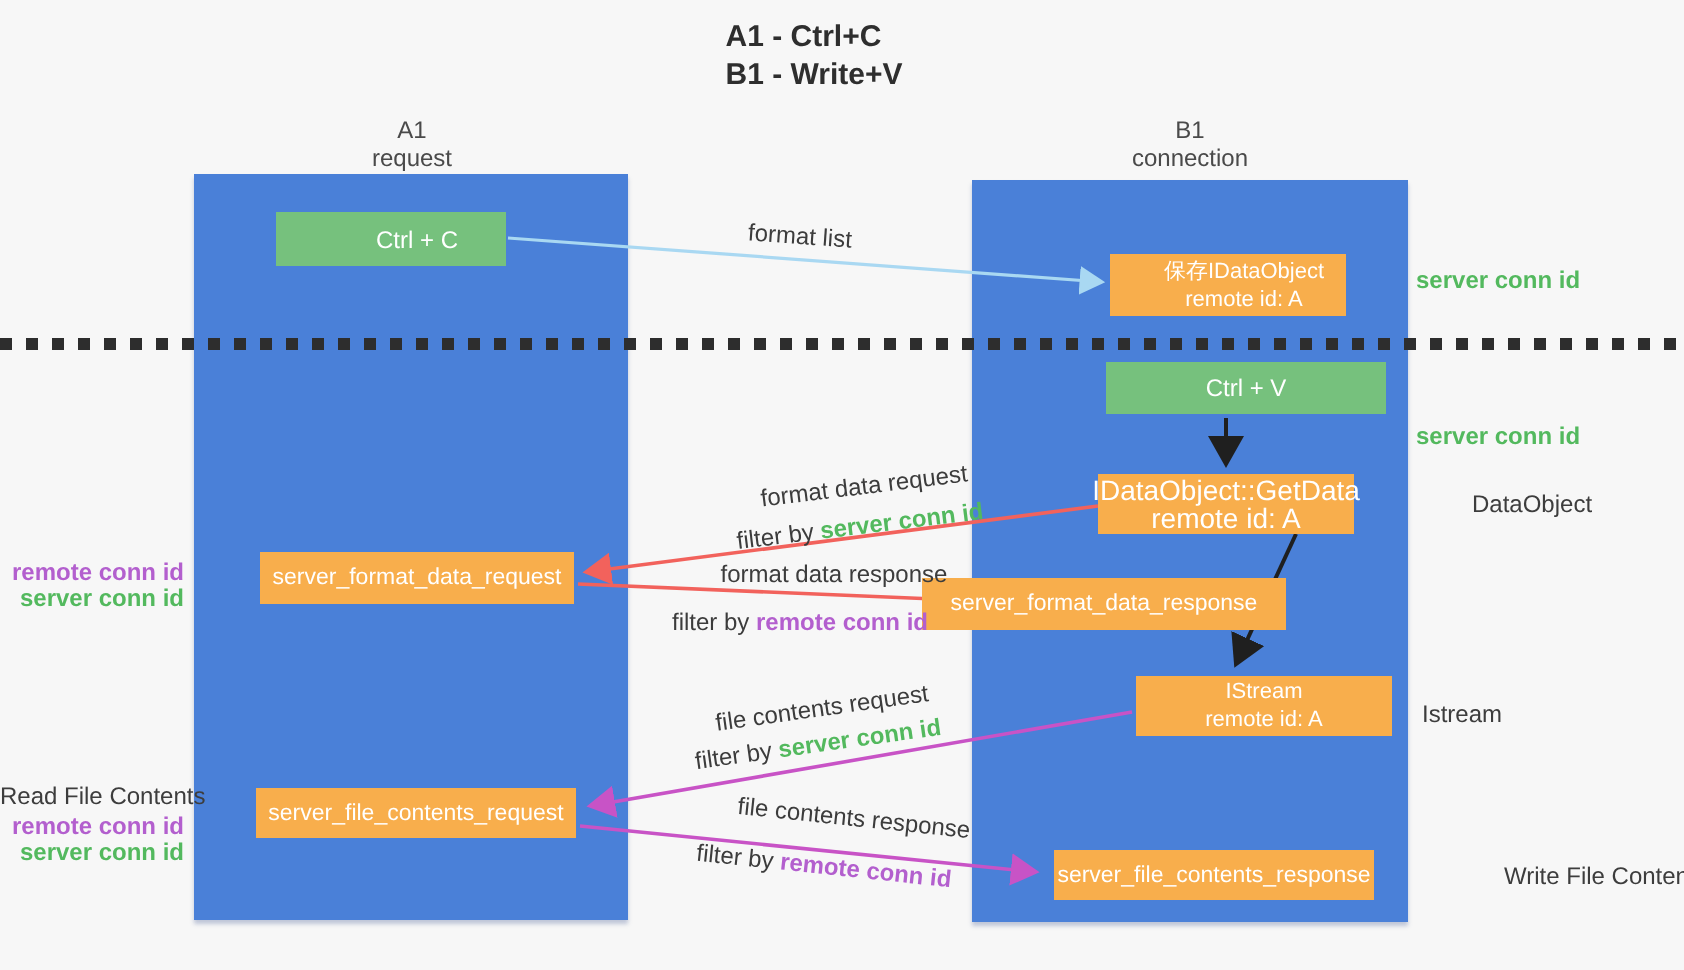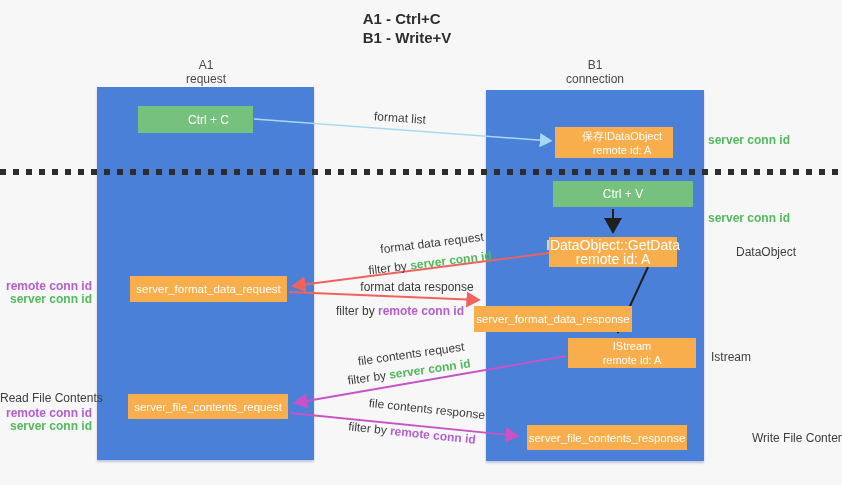--- a/index.html
+++ b/index.html
@@ -111,21 +111,21 @@
 
   <div class="node orange" style="left:549px; top:237px; width:128px; height:30px; font-size:14px;">
     <div>IDataObject::GetData</div>
     <div>remote id: A</div>
   </div>
 
   <div class="node orange" style="left:130px; top:276px; width:157px; height:26px;">
     <div>server_format_data_request</div>
   </div>
 
-  <div class="node orange" style="left:474px; top:289px; width:158px; height:26px;margin-top:17px;">
+  <div class="node orange" style="left:461px; top:289px; width:182px; height:26px;">
     <div>server_format_data_response</div>
   </div>
 
   <div class="node orange" style="left:568px; top:338px; width:128px; height:30px; font-size:11px;">
     <div>IStream</div>
     <div>remote id: A</div>
   </div>
 
   <div class="node orange" style="left:128px; top:394px; width:160px; height:25px;">
     <div>server_file_contents_request</div>

